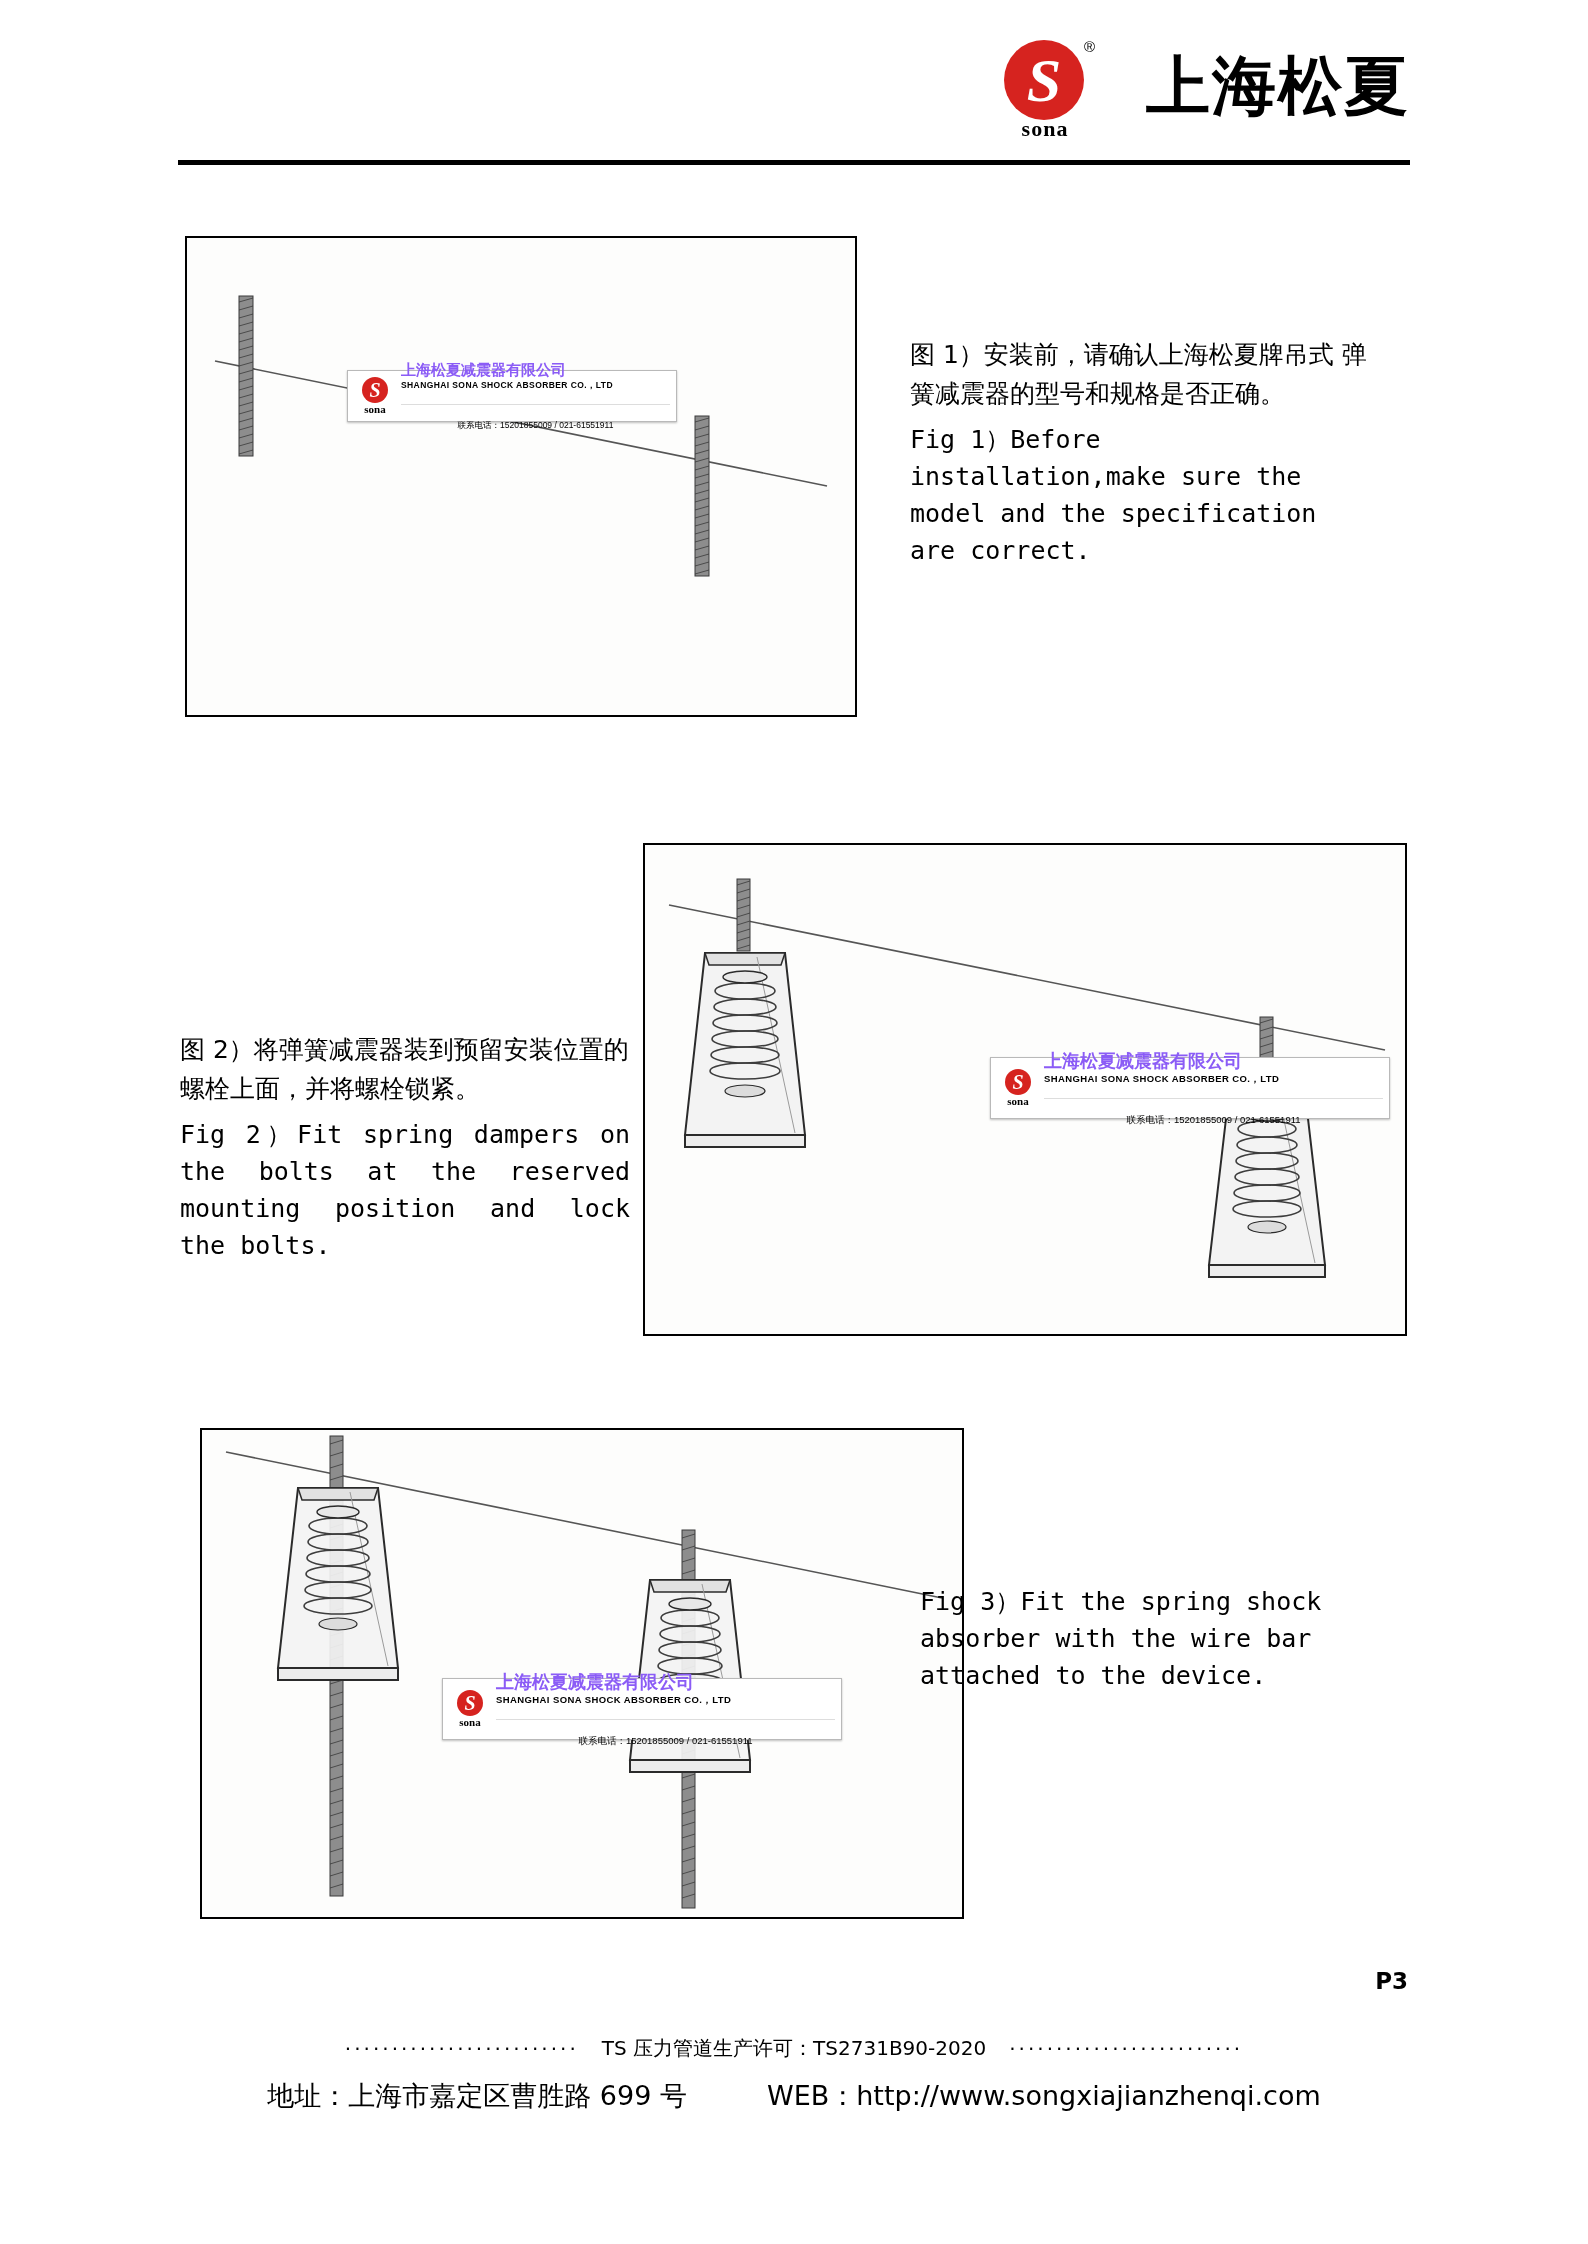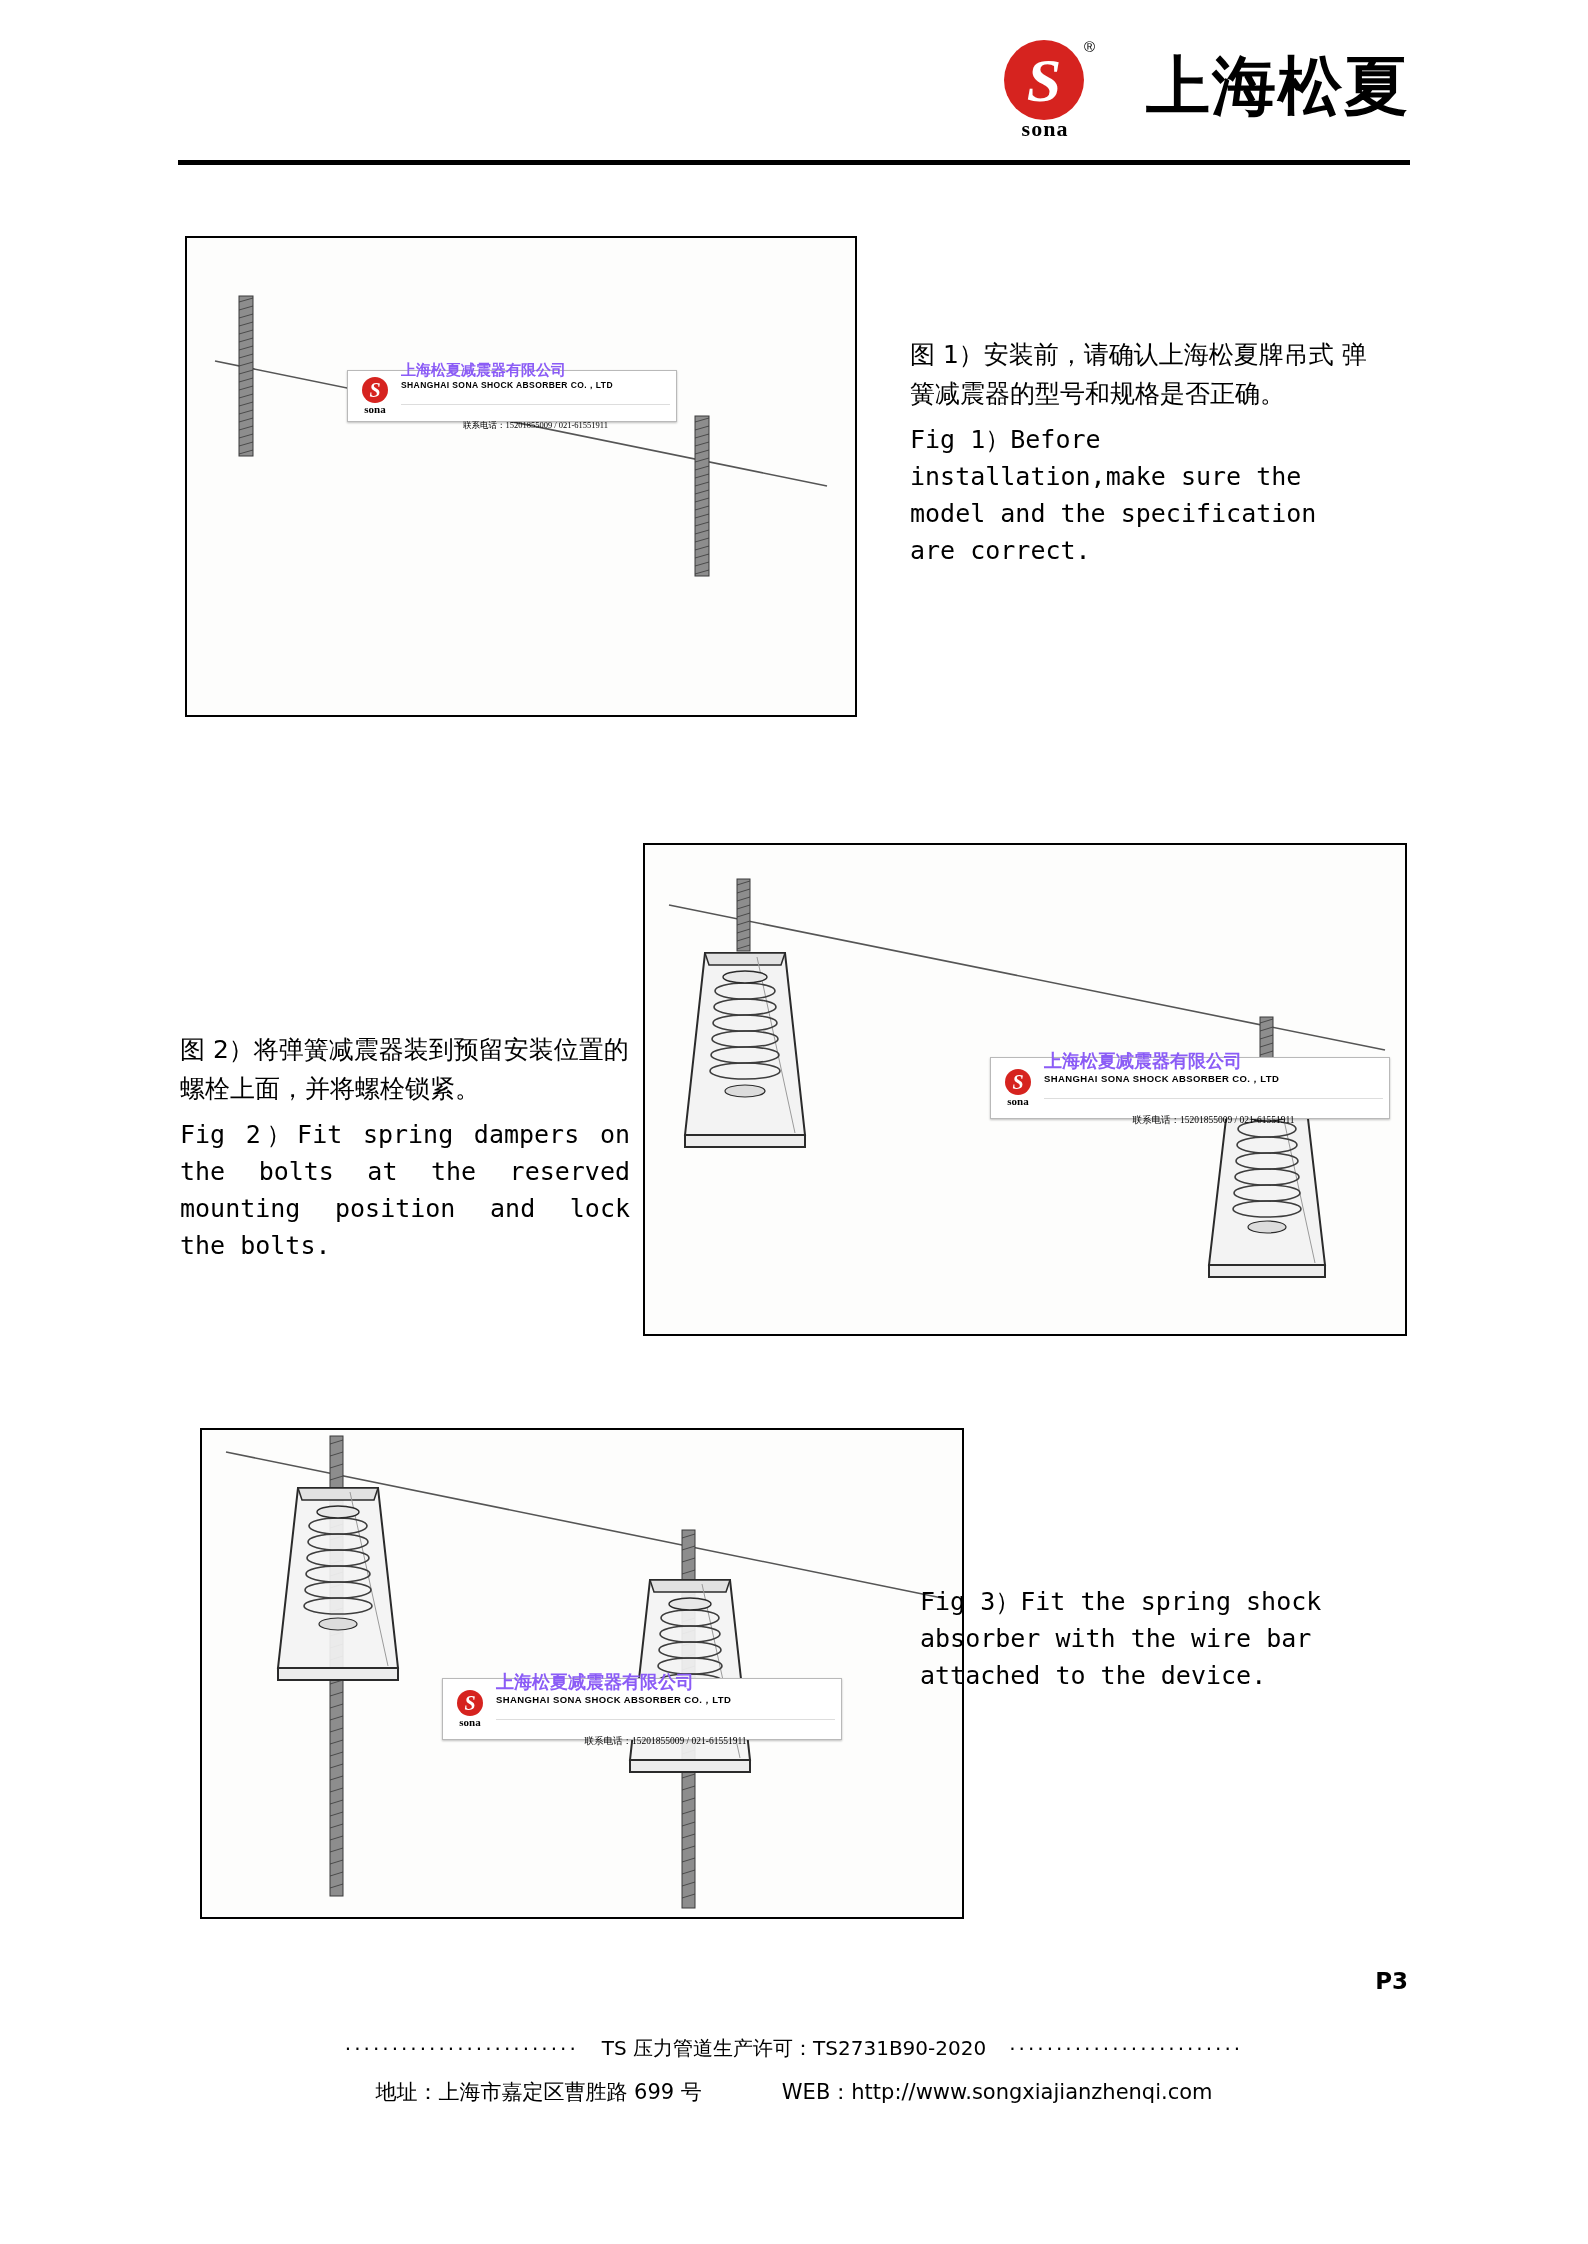--- a/index.html
+++ b/index.html
@@ -147,21 +147,21 @@
     font-weight: bold;
     color: #8b5cf6;
     white-space: nowrap;
   }
   .plate .p-en {
     font-family: "Liberation Sans", sans-serif;
     font-weight: bold;
     white-space: nowrap;
   }
   .plate .p-tel {
-    font-family: Liberation Serif, serif;
+    font-family: Liberation Sans, sans-serif;
     white-space: nowrap;
     text-align: center;
     border-top: 1px solid #ddd;
     margin-top: 12px;
     padding-top: 15px;
   }
 
   
   #plate1 { left: 160px; top: 132px; width: 330px; height: 52px; }
   #plate1 .p-cn { font-size: 15px; }
@@ -227,21 +227,21 @@
     flex: none;
     width: 260px;
     overflow: hidden;
     white-space: nowrap;
     font-size: 20px;
     letter-spacing: 3px;
     color: #000;
   }
   .footer-line2 {
     margin-top: 16px;
-    font-size: 21px;
+    font-size: 27px;
     display: flex;
     justify-content: center;
     gap: 80px;
   }
 
   
   svg { display: block; }
 </style>
 </head>
 <body>

